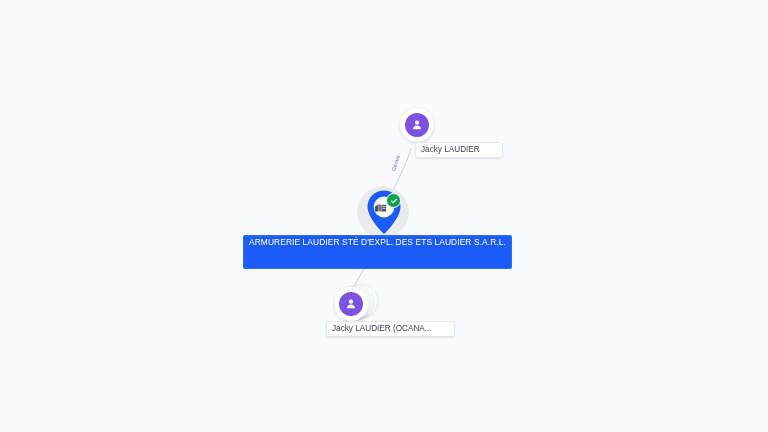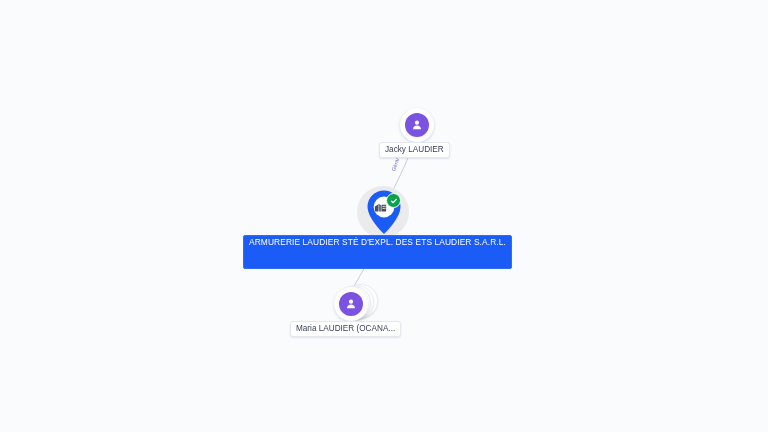--- a/index.html
+++ b/index.html
@@ -73,27 +73,28 @@
     align-items: center;
     justify-content: center;
   }
   .person-avatar svg { display: block; }
 
   .node-label {
     position: absolute;
     background: #ffffff;
     border: 1px solid #e6e8ef;
     border-radius: 3px;
-    padding: 2px 5px 3px 5px;
+    padding: 2px 22px 3px 5px;
     font-size: 8.2px;
     color: #3c4257;
     white-space: nowrap;
     box-shadow: 0 1px 2px rgba(60,64,80,0.13);
     font-family: "Liberation Sans", sans-serif;
     line-height: 1.1;
+    margin-left: 36px;
   }
 
   
   .stack-circle {
     position: absolute;
     width: 32px;
     height: 32px;
     border-radius: 50%;
     background: #ffffff;
     border: 1px solid #eceef4;
@@ -221,15 +222,15 @@
     <div class="stack-circle" style="left:6px; top:2px;"></div>
     <div class="stack-circle" style="left:3px; top:3px;"></div>
     <div class="person-ring" style="left:0px; top:4px;"></div>
     <div class="person-avatar" style="left:5px; top:9px;">
       <svg width="14" height="14" viewBox="0 0 24 24" xmlns="http://www.w3.org/2000/svg">
         <circle cx="12" cy="8" r="3.6" fill="#ffffff"></circle>
         <path d="M5.2 19.2c0-3.9 3.1-6.2 6.8-6.2s6.8 2.3 6.8 6.2z" fill="#ffffff"></path>
       </svg>
     </div>
   </div>
-  <div class="node-label" style="left:290px; top:321px;">Maria LAUDIER (OCANA...</div>
+  <div class="node-label" style="left:290px; top:321px;">Jacky LAUDIER (OCANA...</div>
 
 </div>
 
 </body></html>

